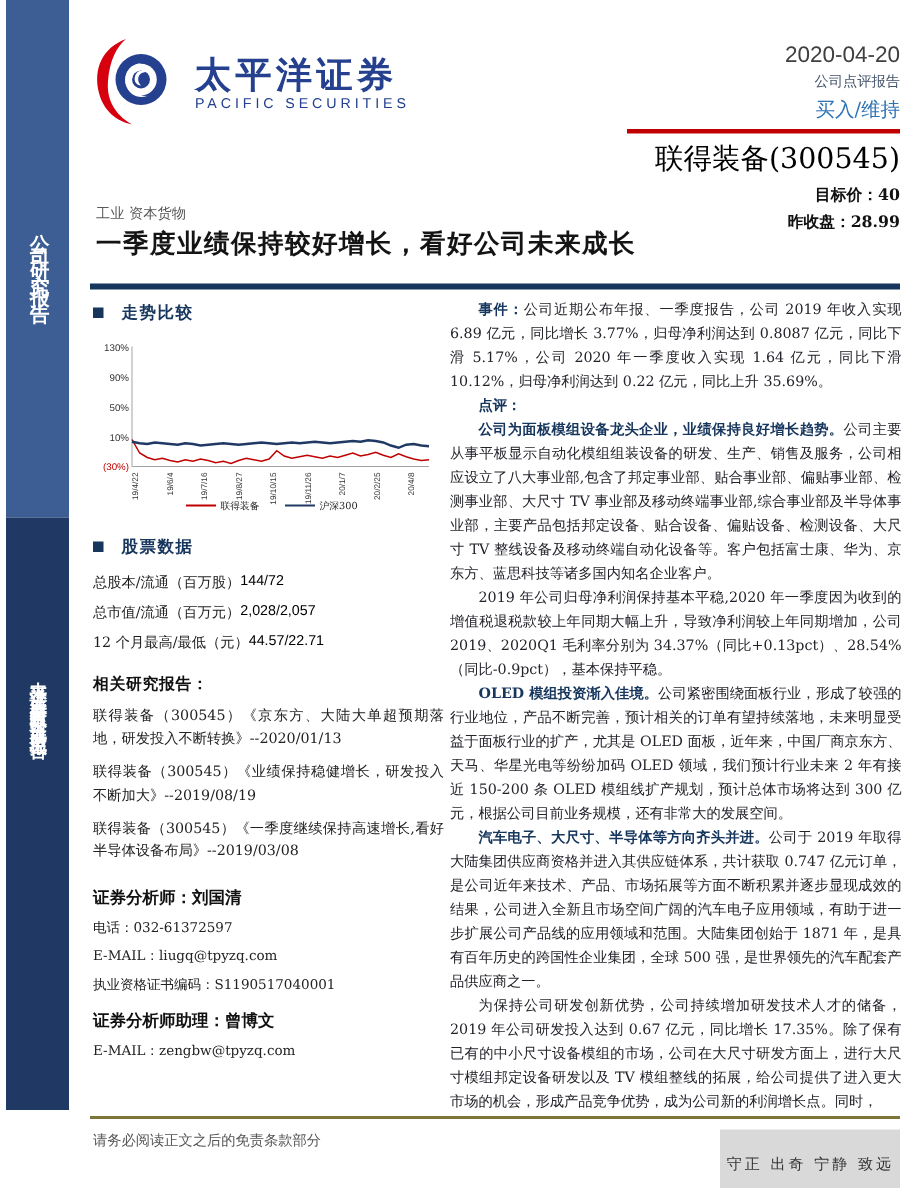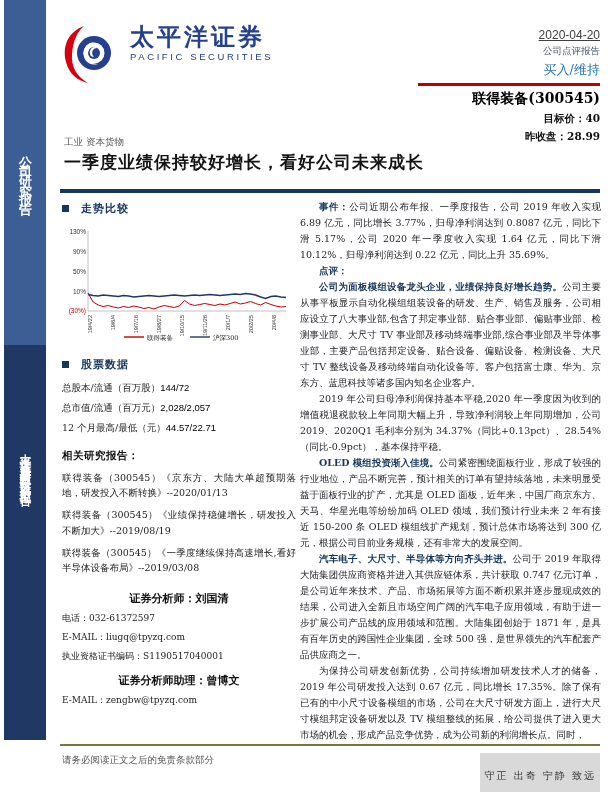--- a/index.html
+++ b/index.html
@@ -15,47 +15,47 @@
   .sidebar-bottom{
     position:absolute;left:4px;top:345px;width:42px;height:395px;background:#1f3864;
     display:flex;align-items:flex-start;justify-content:center;padding-top:0;
   }
   .vtext{
     writing-mode:vertical-rl;color:#ffffff;font-weight:bold;
     font-size:13px;letter-spacing:9px;
   }
   .vtext.small{font-size:11.5px;letter-spacing:2.5px;margin-top:100px;}
   
-  .logo{position:absolute;left:62px;top:24px;display:flex;align-items:flex-start;gap:8px;}
+  .logo{position:absolute;left:62px;top:24px;display:flex;align-items:center;gap:8px;}
   .logo-text .cn{font-size:24px;font-weight:bold;color:#24408e;letter-spacing:3px;line-height:1.05;}
   .logo-text .en{font-size:9.5px;color:#24408e;letter-spacing:2.6px;font-family:"Liberation Sans",sans-serif;margin-top:2px;}
   .hright{position:absolute;right:12px;top:28px;width:182px;text-align:right;}
-  .h-date{font-size:12px;color:#404040;font-family:"Liberation Sans",sans-serif;text-decoration:underline;}
+  .h-date{font-size:15px;color:#404040;font-family:"Liberation Sans",sans-serif;}
   .h-type{font-size:9.5px;color:#44546a;margin-top:3px;}
   .h-rating{font-size:13px;font-weight:normal;color:#2e74b5;margin-top:3px;}
   .h-redline{height:3px;background:#c00000;margin-top:4px;}
-  .h-company{font-size:14px;font-weight:bold;color:#000000;margin-top:4px;}
+  .h-company{font-size:19px;font-weight:normal;color:#000000;margin-top:4px;}
   .h-kv{font-size:10.5px;font-weight:600;color:#111;margin-top:4px;}
   
   .breadcrumb{position:absolute;left:64px;top:136px;font-size:9.5px;color:#595959;}
   .page-title{position:absolute;left:64px;top:151px;width:536px;font-size:17px;font-weight:600;color:#141414;letter-spacing:1px;}
   .title-rule{position:absolute;left:60px;top:189px;width:540px;height:4px;background:#17365d;}
   
   .left-col{position:absolute;left:62px;top:201px;width:234px;}
   .right-col{position:absolute;left:300px;top:199px;width:301px;}
   .sechead{display:flex;align-items:center;font-size:11px;font-weight:bold;color:#17365d;letter-spacing:1px;}
   .bullet{width:7px;height:7px;background:#17365d;display:inline-block;margin-right:12px;}
   .chart-wrap{margin-top:9px;}
   .stock-block{margin-top:10px;}
   .stock-rows{margin-top:10px;}
   .srow{display:flex;justify-content:flex-start;font-size:9.5px;color:#1c1c1c;margin-top:7px;}
   .srow .val{font-family:"Liberation Sans",sans-serif;color:#000;}
   .reports-heading{margin-top:14px;font-size:10.5px;font-weight:bold;color:#111;letter-spacing:0.5px;}
   .report-item{font-size:9.5px;line-height:1.6;color:#222;margin-top:7px;text-align:justify;}
-  .analyst{margin-top:16px;font-size:11px;font-weight:bold;color:#111;text-align:center;}
+  .analyst{margin-top:16px;font-size:11px;font-weight:bold;color:#111;}
   .contact{font-size:9px;color:#222;margin-top:6px;}
   
   .right-col p{margin:0;text-indent:2em;font-size:9.5px;line-height:16px;text-align:justify;color:#23232b;}
   .right-col p b{color:#17365d;}
   
   .axis{stroke:#999;stroke-width:0.6;fill:none;}
   .ytick{font-size:6.5px;fill:#333;font-family:"Liberation Sans",sans-serif;}
   .ytick.neg{fill:#c00000;}
   .xtick{font-size:5.5px;fill:#333;font-family:"Liberation Sans",sans-serif;}
   .legend-label{font-size:6.5px;fill:#222;}

